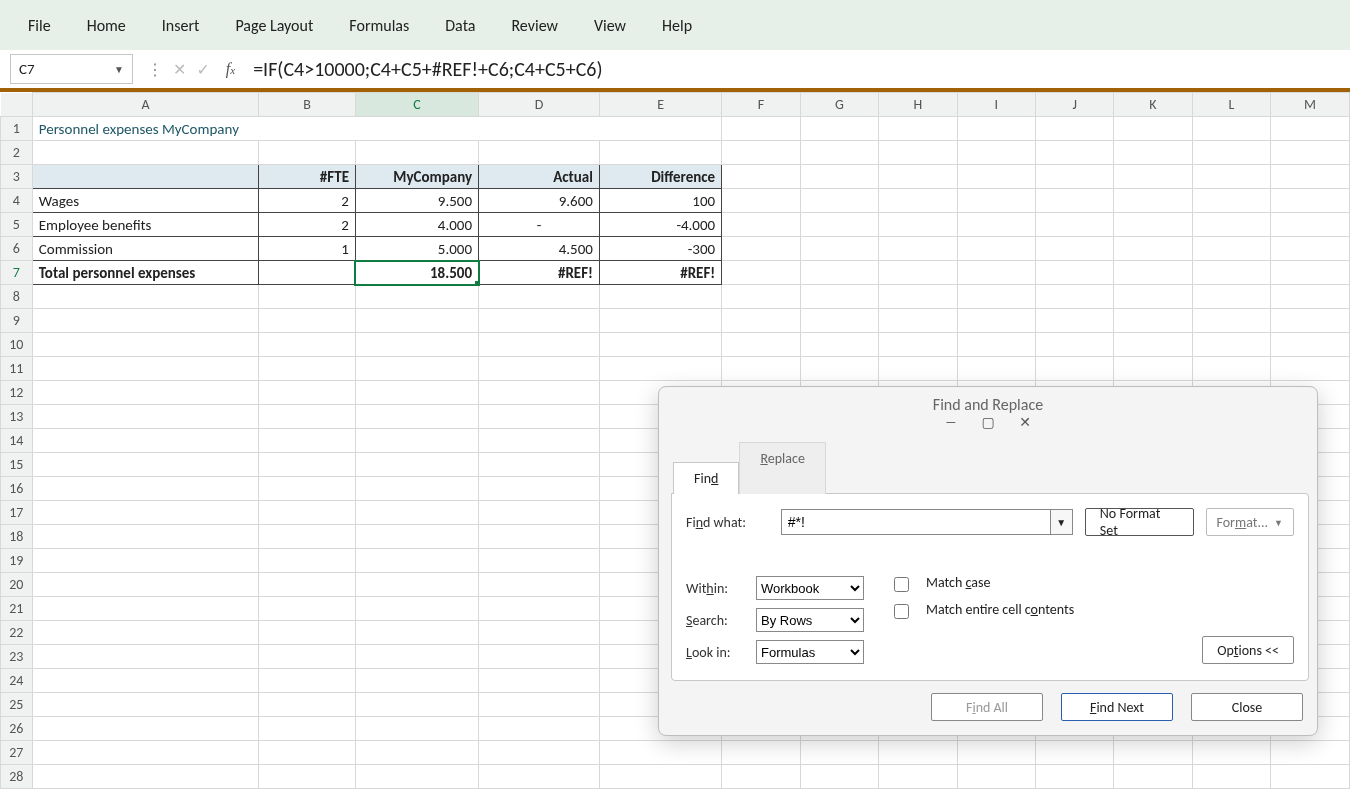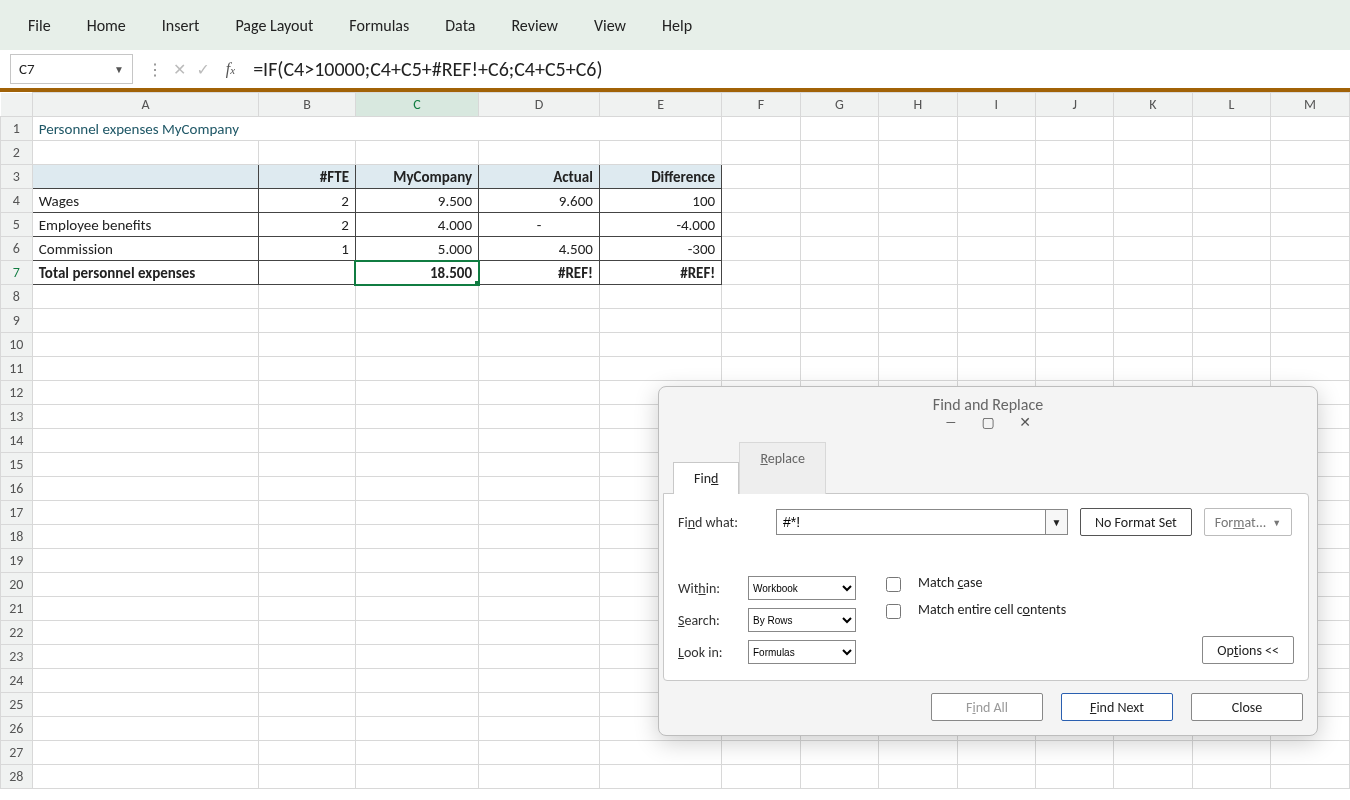--- a/index.html
+++ b/index.html
@@ -40,33 +40,33 @@
   tr.total td.data { font-weight:bold; border:1px solid #444;}
   
   .dialog { position:absolute; left:658px; top:386px; width:660px; background:#f4f4f4; border:1px solid #bdbdbd; border-radius:8px; box-shadow:0 6px 24px rgba(0,0,0,.2); font-size:14px;}
   .dlg-title { display:flex; align-items:center; justify-content:space-between; padding:8px 14px 10px 14px; color:#666;flex-direction:column;}
   .dlg-title .t { font-size:16px;}
   .dlg-title .ctrls span { display:inline-block; width:34px; text-align:center; color:#555; font-size:14px;}
   .tabs { display:flex; margin-left:14px;}
   .tab { padding:7px 20px; border:1px solid #d8d8d8; border-bottom:none; background:#eee; color:#666; position:relative; top:1px;}
   .tab.active { background:#fff; color:#222; border-color:#c8c8c8;margin-top:20px;}
   .tab.active .u { text-decoration:underline;}
-  .dlg-body { background:#fff; border:1px solid #c8c8c8; margin:0 8px 0 4px; padding:14px 14px 16px 14px; border-radius:0 4px 4px 4px;}
+  .dlg-body { background:#fff; border:1px solid #c8c8c8; margin:0 8px 0 12px; padding:14px 14px 16px 14px; border-radius:0 4px 4px 4px;}
   .row1 { display:flex; align-items:center; gap:12px; margin-bottom:40px;}
   .lbl { width:86px; color:#333;}
   .lbl .u, .chk .u { text-decoration:underline;}
   .combo { display:flex;}
   .combo input { height:26px; border:1px solid #888; padding:0 6px; font-size:14px; width:270px;}
   .combo .arrow, select.sel + .arrow { width:22px; height:26px; border:1px solid #888; border-left:none; background:#f7f7f7; display:flex; align-items:center; justify-content:center; font-size:10px;}
   .btn { height:28px; border:1px solid #888; background:#fff; padding:0 14px; font-size:14px; display:inline-flex; align-items:center; border-radius:2px; cursor:pointer;}
   .btn.small{ padding:0 10px; color:#777; border-color:#bbb;}
   .btn.small .chev{ font-size:9px; margin-left:6px;}
   .opts { display:flex; gap:24px;}
   .opts-left { display:grid; grid-template-columns:70px 110px; row-gap:8px; align-items:center;}
-  select.sel { height:24px; width:108px; border:1px solid #888; font-size:10px; background:#fff;}
+  select.sel { height:24px; width:108px; border:1px solid #888; font-size:13px; background:#fff;}
   .chks { display:flex; flex-direction:column; gap:6px; margin-top:-2px;}
   .chk { display:flex; align-items:flex-start; gap:14px; font-size:14px;}
   .chk input { width:15px; height:15px;}
   .opts-right { margin-left:auto; align-self:flex-end;}
   .dlg-footer { display:flex; justify-content:flex-end; gap:18px; padding:12px 14px 14px;}
   .dlg-footer .btn { width:112px; justify-content:center;}
   .btn.disabled { color:#9a9a9a;}
   .btn.primary { border:1px solid #2a5fb0;}
   .tab .u, .btn .u { text-decoration:underline;}
 </style>

